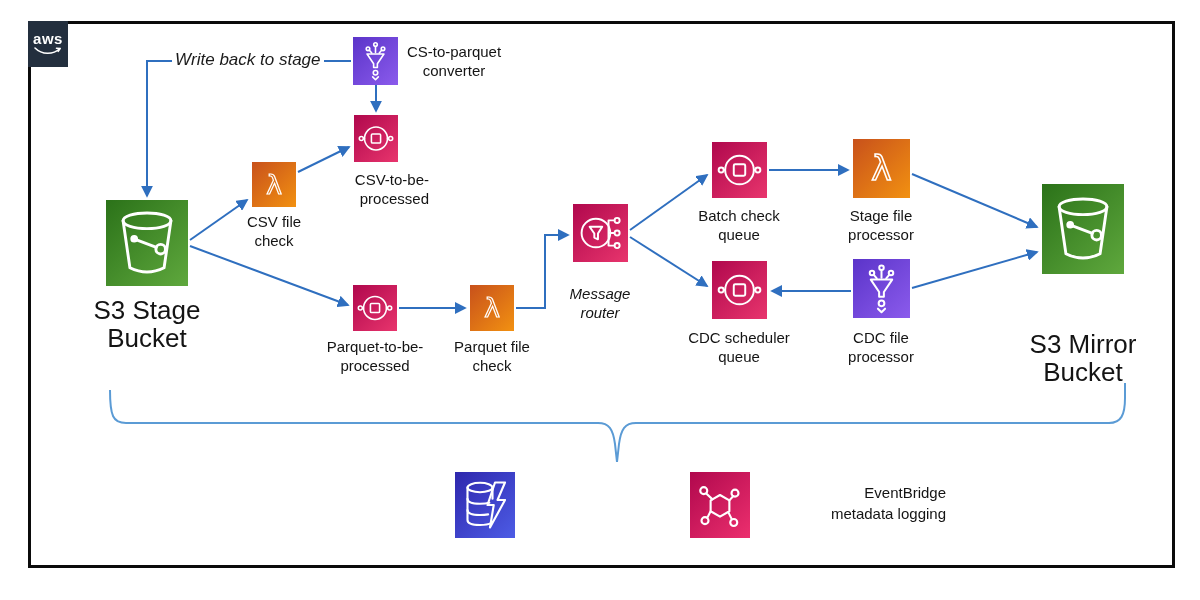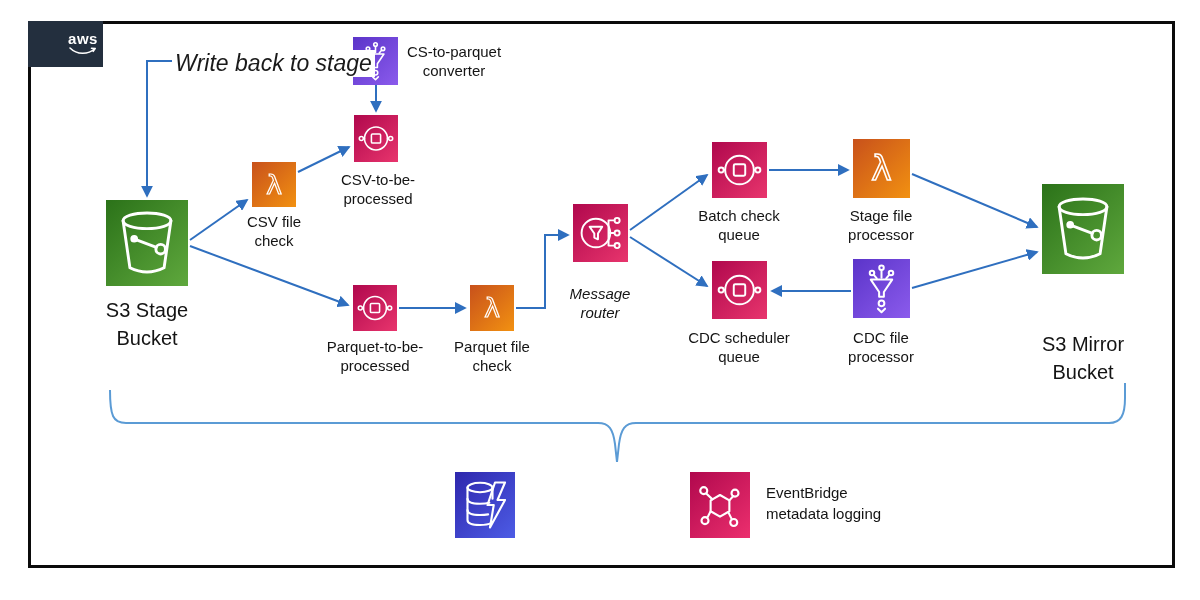--- a/index.html
+++ b/index.html
@@ -1,37 +1,37 @@
 <!DOCTYPE html>
 <html style="--s3-green-a: #2B7219; --s3-green-b: #5FA83D; --lambda-orange-a: #C8511B; --lambda-orange-b: #F29111; --queue-pink-a: #B0084D; --queue-pink-b: #E8356D; --sfn-purple-a: #5B34C9; --sfn-purple-b: #8B5BEC; --dynamo-blue-a: #2E27AD; --dynamo-blue-b: #4D5CE5; --eventbridge-pink-a: #B0084D; --eventbridge-pink-b: #EC2F6E; --arrow-blue: #2F6FBF; --brace-blue: #5B9BD5; --badge-navy: #232F3E; --frame-black: #0B0B0B; --text-dark: #161616;"><head>
 <meta charset="utf-8">
 <style>
   html,body{margin:0;padding:0;background:#ffffff;}
   body{width:1200px;height:600px;position:relative;font-family:"Liberation Sans",sans-serif;color:var(--text-dark,#161616);}
   .canvas{position:absolute;inset:0;width:1200px;height:600px;overflow:hidden;}
   .frame{position:absolute;left:28px;top:21px;width:1141px;height:541px;border:3px solid var(--frame-black,#0b0b0b);background:#fff;}
-  .badge{position:absolute;left:28px;top:21px;width:40px;height:46px;background:var(--badge-navy,#232f3e);z-index:6;display:flex;flex-direction:column;align-items:center;justify-content:center;padding-left:35px;}
+  .badge{position:absolute;left:28px;top:21px;width:40px;height:46px;background:var(--badge-navy,#232f3e);z-index:6;display:flex;flex-direction:column;align-items:center;justify-content:center;}
   .badge .aws-text{color:#fff;font-weight:bold;font-size:15px;line-height:15px;letter-spacing:.5px;}
   .wires{position:absolute;left:0;top:0;width:1200px;height:600px;z-index:2;}
   .wires path,.wires line{fill:none;stroke:var(--arrow-blue,#2f6fbf);stroke-width:2;}
   .wires .brace{stroke:var(--brace-blue,#5b9bd5);}
   #arr path{fill:var(--arrow-blue,#2f6fbf);stroke:none;}
   .icon{position:absolute;z-index:4;}
   .icon svg{width:100%;height:100%;display:block;}
   .g-s3{background:linear-gradient(135deg,var(--s3-green-a,#2b7219),var(--s3-green-b,#5fa83d));}
   .g-lambda{background:linear-gradient(135deg,var(--lambda-orange-a,#c8511b),var(--lambda-orange-b,#f29111));}
   .g-queue{background:linear-gradient(135deg,var(--queue-pink-a,#b0084d),var(--queue-pink-b,#e8356d));}
   .g-sfn{background:linear-gradient(135deg,var(--sfn-purple-a,#5b34c9),var(--sfn-purple-b,#8b5bec));}
   .g-ddb{background:linear-gradient(135deg,var(--dynamo-blue-a,#2e27ad),var(--dynamo-blue-b,#4d5ce5));}
   .g-evb{background:linear-gradient(135deg,var(--eventbridge-pink-a,#b0084d),var(--eventbridge-pink-b,#ec2f6e));}
   .glyph{stroke:#fff;stroke-width:1.7;fill:none;stroke-linecap:round;stroke-linejoin:round;}
   .nlabel{position:absolute;z-index:5;white-space:pre-line;text-align:center;font-size:15px;line-height:19px;color:#141414;}
-  .biglabel{font-size:20px;line-height:28px;}
+  .biglabel{font-size:26px;line-height:28px;}
   .leftlabel{text-align:left;line-height:21px;}
-  .writeback{position:absolute;z-index:5;font-style:italic;font-size:23px;background:#fff;padding:0 3px;color:#1a1a1a;}
+  .writeback{position:absolute;z-index:5;font-style:italic;font-size:17px;background:#fff;padding:0 3px;color:#1a1a1a;}
 </style>
 </head>
 <body>
 
 <div class="canvas">
 
   <div class="frame"></div>
 
   <div class="badge">
     <span class="aws-text">aws</span>
@@ -107,21 +107,21 @@
     <svg viewBox="0 0 48 48">
         <g class="glyph" stroke-width="1.6">
       <circle cx="24" cy="24" r="12.5"></circle>
       <rect x="19" y="19" width="10" height="10" rx="1.2"></rect>
       <circle cx="8" cy="24" r="2.2"></circle>
           <circle cx="40" cy="24" r="2.2"></circle>
       <path d="M10.5,24 L11.5,24 M36.5,24 L37.5,24"></path>
     </g>
       </svg>
   </div>
-  <div class="nlabel" style="left:318px;top:170px;width:120px;">CSV-to-be-
+  <div class="nlabel" style="left:309px;top:170px;width:120px;text-align:right;">CSV-to-be-
 processed</div>
 
   <div class="icon g-queue" style="left:353px;top:285px;width:44px;height:46px;">
     <svg viewBox="0 0 48 48">
         <g class="glyph" stroke-width="1.6">
       <circle cx="24" cy="24" r="12.5"></circle>
       <rect x="19" y="19" width="10" height="10" rx="1.2"></rect>
       <circle cx="8" cy="24" r="2.2"></circle>
           <circle cx="40" cy="24" r="2.2"></circle>
       <path d="M10.5,24 L11.5,24 M36.5,24 L37.5,24"></path>
@@ -238,16 +238,16 @@
         <g class="glyph" stroke-width="1.6">
       <path d="M24,16 L31.5,20.3 L31.5,29 L24,33.3 L16.5,29 L16.5,20.3 z"></path>
       <circle cx="11" cy="12.5" r="2.8"></circle>
           <circle cx="36" cy="14.5" r="2.8"></circle>
       <circle cx="12" cy="36.5" r="2.8"></circle>
           <circle cx="35" cy="38" r="2.8"></circle>
       <path d="M13,14.8 L18,19.5 M34.5,17 L31.5,20.3 M13.8,34.3 L16.5,29 M33.5,35.5 L31,30.5"></path>
     </g>
       </svg>
   </div>
-  <div class="nlabel leftlabel" style="left:766px;top:482px;width:180px;">EventBridge
+  <div class="nlabel leftlabel" style="left:766px;top:482px;width:180px;text-align:right;">EventBridge
 metadata logging</div>
 
 </div>
 
 </body></html>

